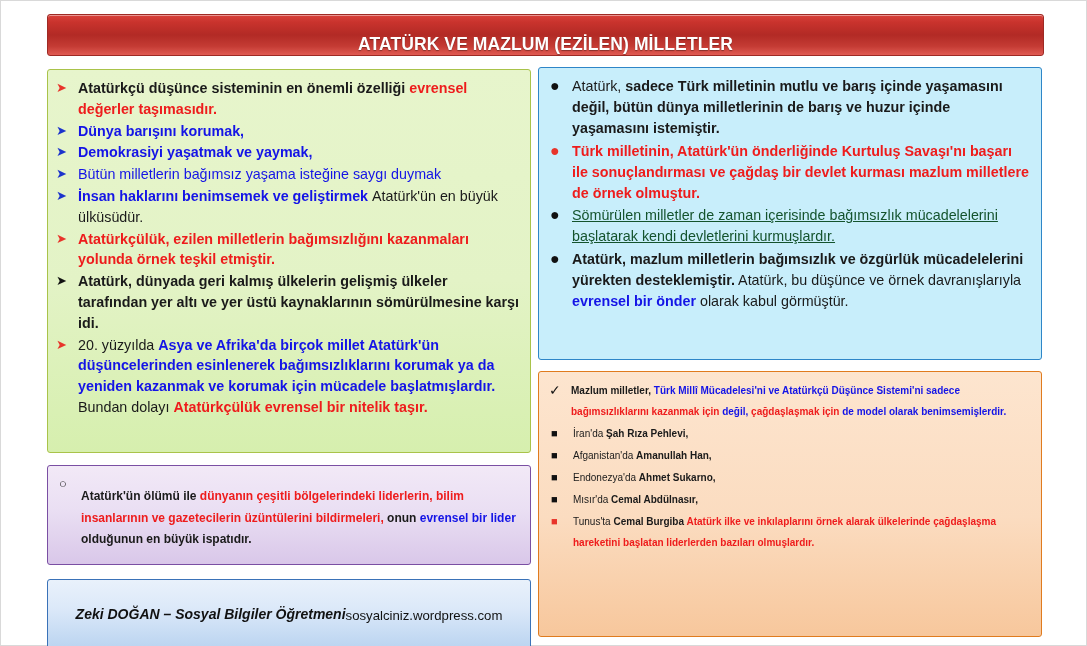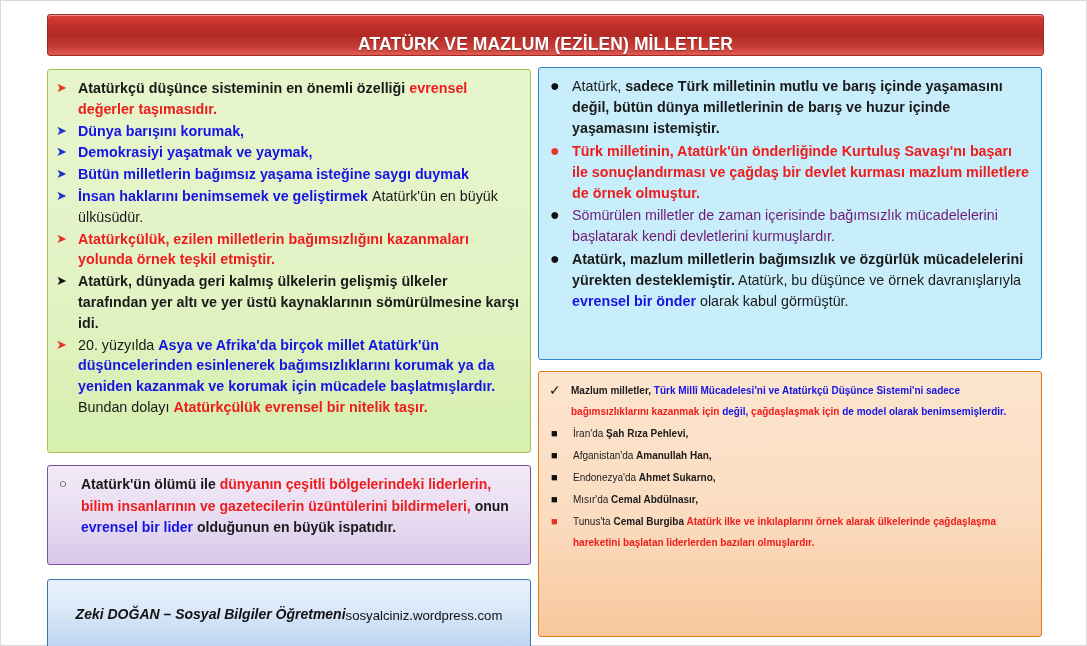--- a/index.html
+++ b/index.html
@@ -129,21 +129,21 @@
   .ltext {
     flex: 1 1 auto;
     font-size: 14.2px;
     line-height: 20.5px;
     color: #1a1a1a;
   }
 
   .box-green .ltext  { font-size: 14.3px; line-height: 20.8px; }
   .box-cyan  .ltext  { font-size: 14.3px; line-height: 21.2px; }
   .box-peach .ltext  { font-size: 10px; line-height: 21.0px; }
-  .box-lavender .ltext { font-size: 14px; line-height: 21.5px; }
+  .box-lavender .ltext { font-size: 12px; line-height: 21.5px; margin-top: 12px; }
 
   .footer-name {
     font-size: 14px;
     font-weight: bold;
     font-style: italic;
     color: #111111;
     margin-bottom: 3px;
   }
   .footer-url {
     font-size: 13.2px;
@@ -169,21 +169,21 @@
           <li>
             <span class="marker arrow" style="color: rgb(28, 51, 204);">➤</span>
             <span class="ltext"><span style="font-weight: bold; color: rgb(20, 20, 230);">Dünya barışını korumak,</span></span>
           </li>
           <li>
             <span class="marker arrow" style="color: rgb(28, 51, 204);">➤</span>
             <span class="ltext"><span style="font-weight: bold; color: rgb(20, 20, 230);">Demokrasiyi yaşatmak ve yaymak,</span></span>
           </li>
           <li>
             <span class="marker arrow" style="color: rgb(28, 51, 204);">➤</span>
-            <span class="ltext"><span style="font-weight: bold; color: rgb(20, 20, 230); text-align: center;">Bütün milletlerin bağımsız yaşama isteğine saygı duymak</span></span>
+            <span class="ltext"><span style="font-weight: normal; color: rgb(20, 20, 230); text-align: center;">Bütün milletlerin bağımsız yaşama isteğine saygı duymak</span></span>
           </li>
           <li>
             <span class="marker arrow" style="color: rgb(28, 51, 204);">➤</span>
             <span class="ltext"><span style="font-weight: bold; color: rgb(20, 20, 230);">İnsan haklarını benimsemek ve geliştirmek </span><span style="color: rgb(26, 26, 26);">Atatürk'ün en büyük ülküsüdür.</span></span>
           </li>
           <li>
             <span class="marker arrow" style="color: rgb(232, 52, 42);">➤</span>
             <span class="ltext"><span style="font-weight: bold; color: rgb(238, 28, 28);">Atatürkçülük, ezilen milletlerin bağımsızlığını kazanmaları yolunda örnek teşkil etmiştir.</span></span>
           </li>
           <li>
@@ -220,21 +220,21 @@
           <li>
             <span class="marker dot" style="color: rgb(17, 17, 17);">●</span>
             <span class="ltext"><span style="color: rgb(26, 26, 26);">Atatürk, </span><span style="font-weight: bold; color: rgb(26, 26, 26);">sadece Türk milletinin mutlu ve barış içinde yaşamasını değil, bütün dünya milletlerinin de barış ve huzur içinde yaşamasını istemiştir.</span></span>
           </li>
           <li>
             <span class="marker dot" style="color: rgb(232, 52, 42);">●</span>
             <span class="ltext"><span style="font-weight: bold; color: rgb(238, 28, 28);">Türk milletinin, Atatürk'ün önderliğinde Kurtuluş Savaşı'nı başarı ile sonuçlandırması ve çağdaş bir devlet kurması mazlum milletlere de örnek olmuştur.</span></span>
           </li>
           <li>
             <span class="marker dot" style="color: rgb(17, 17, 17);">●</span>
-            <span class="ltext"><span style="color: #701a75;">Sömürülen milletler de zaman içerisinde bağımsızlık mücadelelerini başlatarak kendi devletlerini kurmuşlardır.</span></span>
+            <span class="ltext"><span style="color: #14532d; text-decoration: underline;">Sömürülen milletler de zaman içerisinde bağımsızlık mücadelelerini başlatarak kendi devletlerini kurmuşlardır.</span></span>
           </li>
           <li>
             <span class="marker dot" style="color: rgb(17, 17, 17);">●</span>
             <span class="ltext"><span style="font-weight: bold; color: rgb(26, 26, 26);">Atatürk, mazlum milletlerin bağımsızlık ve özgürlük mücadelelerini yürekten desteklemiştir.</span><span style="color: rgb(26, 26, 26);"> Atatürk, bu düşünce ve örnek davranışlarıyla </span><span style="font-weight: bold; color: rgb(20, 20, 230);">evrensel bir önder</span><span style="color: rgb(26, 26, 26);"> olarak kabul görmüştür.</span></span>
           </li>
         </ul>
     </div>
   </div>
 
   <div class="box box-peach">

